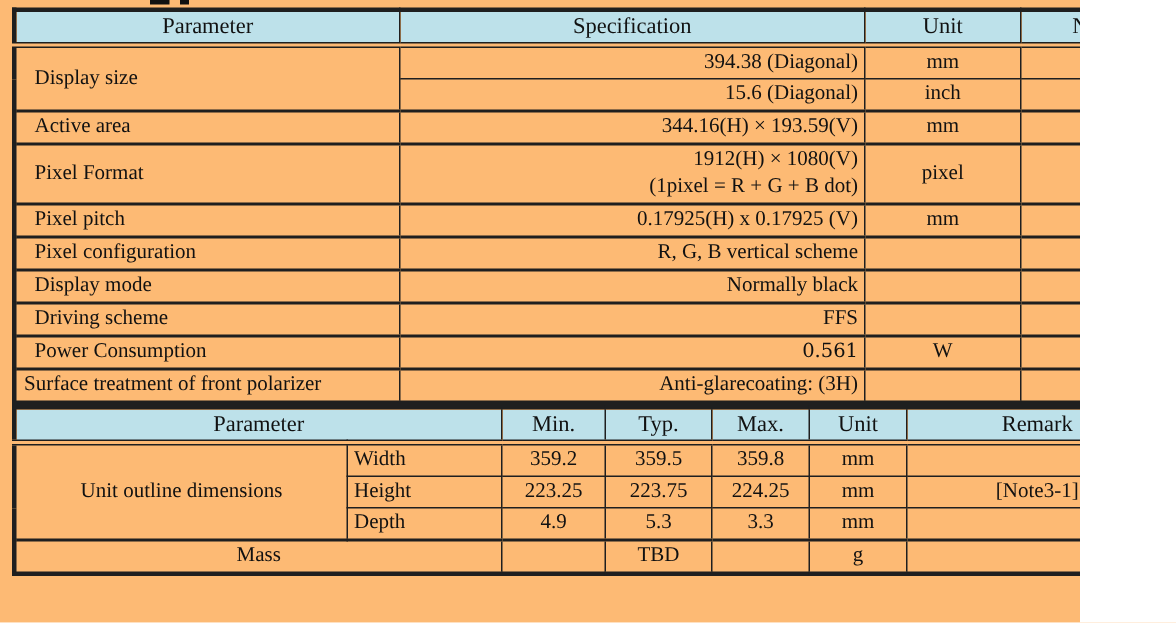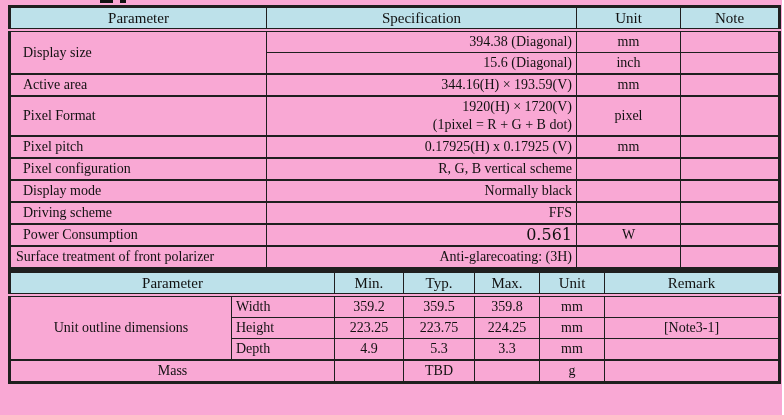--- a/index.html
+++ b/index.html
@@ -1,21 +1,21 @@
 <!DOCTYPE html>
 <html><head>
 <meta charset="utf-8">
 <style>
   * { margin: 0; padding: 0; box-sizing: border-box; }
   html, body { background: #ffffff; }
   .page {
     position: relative;
-    width: 782px;
+    width: 720px;
     height: 415px;
-    background: #f9a8d4;
+    background: #fdba74;
     font-family: "Liberation Serif", "DejaVu Serif", serif;
     color: #111;
     overflow: hidden;
   }
   
   .title-fragment { position: absolute; top: 0; left: 100px; width: 40px; height: 4px; }
   .title-fragment .m1 { position: absolute; left: 0; top: 0; width: 13px; height: 2.5px; background: #111; }
   .title-fragment .m2 { position: absolute; left: 20px; top: 0; width: 6px; height: 2.5px; background: #111; }
 
   table {
@@ -44,21 +44,21 @@
   }
   td { height: 19px; }
   .t1 { margin-top: 5px; }
   .param   { text-align: left; padding-left: 12px; }
   .spec    { text-align: right; padding-left: 8px; }
   .center  { text-align: center; }
   .group-top td, td.group-top { border-top: 2px solid #1f1f1f; }
   .subline td { border-top: 1px solid #1f1f1f; }
   .two-line { height: 38px; }
   .spec-indent { padding-left: 14px; }
-  .power-val { font-family: "DejaVu Serif", serif; font-size: 16px; }
+  .power-val { font-family: "DejaVu Serif", serif; font-size: 13px; }
   .va-top { vertical-align: top; }
 
   .section-title {
     margin: 16px 0 5px 8px;
     font-size: 15px;
   }
   .t2 .sub { text-align: left; padding-left: 4px; }
   .t2 td { height: 19px; margin-top: 32px; }
 </style>
 </head>
@@ -100,21 +100,21 @@
       </tr>
       <tr class="group-top">
         <td class="param">Active area</td>
         <td class="spec">344.16(H) × 193.59(V)</td>
         <td class="center">mm</td>
         <td></td>
       </tr>
       <tr class="group-top">
         <td class="param two-line">Pixel Format</td>
         <td class="spec two-line">
-          <div>1920(H) × 1720(V)</div>
+          <div>1912(H) × 1080(V)</div>
           <div class="spec-indent">(1pixel = R + G + B dot)</div>
         </td>
         <td class="center two-line">pixel</td>
         <td class="two-line"></td>
       </tr>
       <tr class="group-top">
         <td class="param">Pixel pitch</td>
         <td class="spec">0.17925(H) x 0.17925 (V)</td>
         <td class="center">mm</td>
         <td></td>

